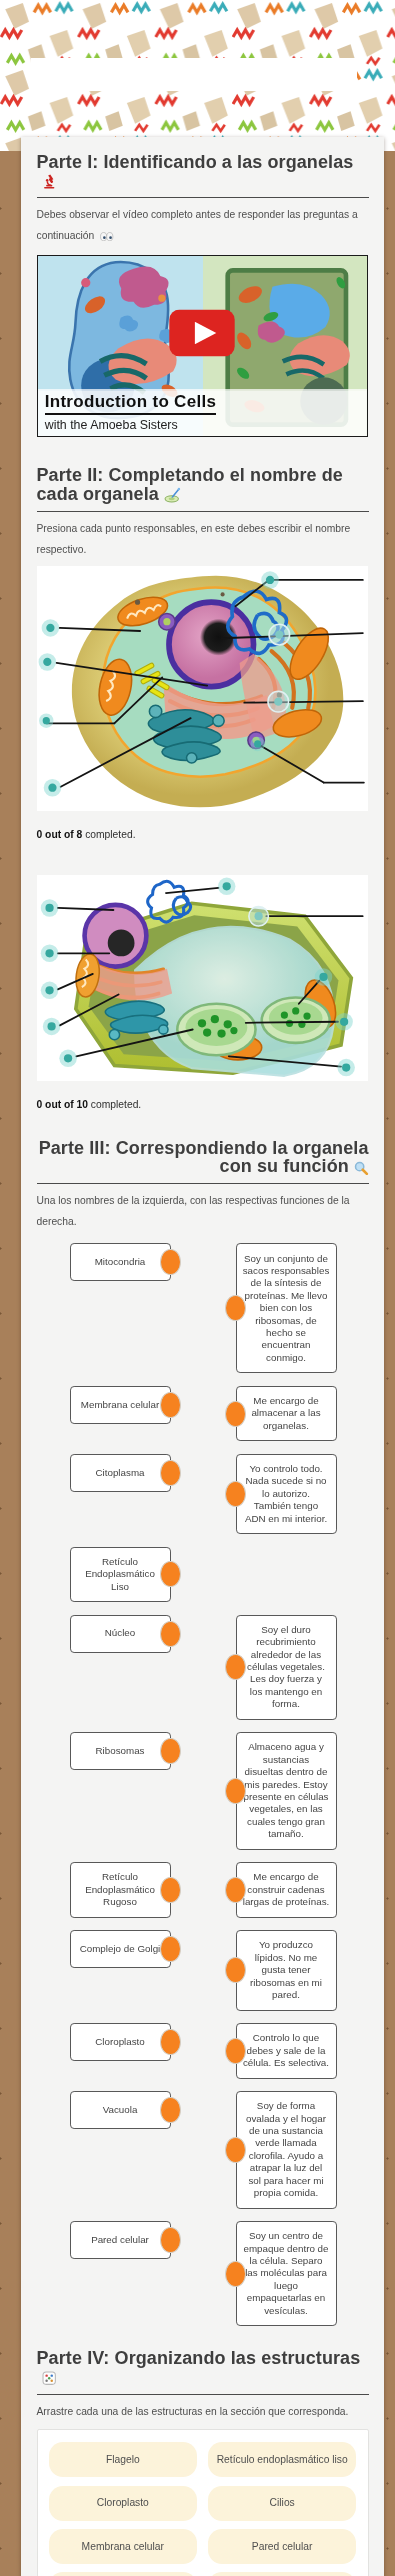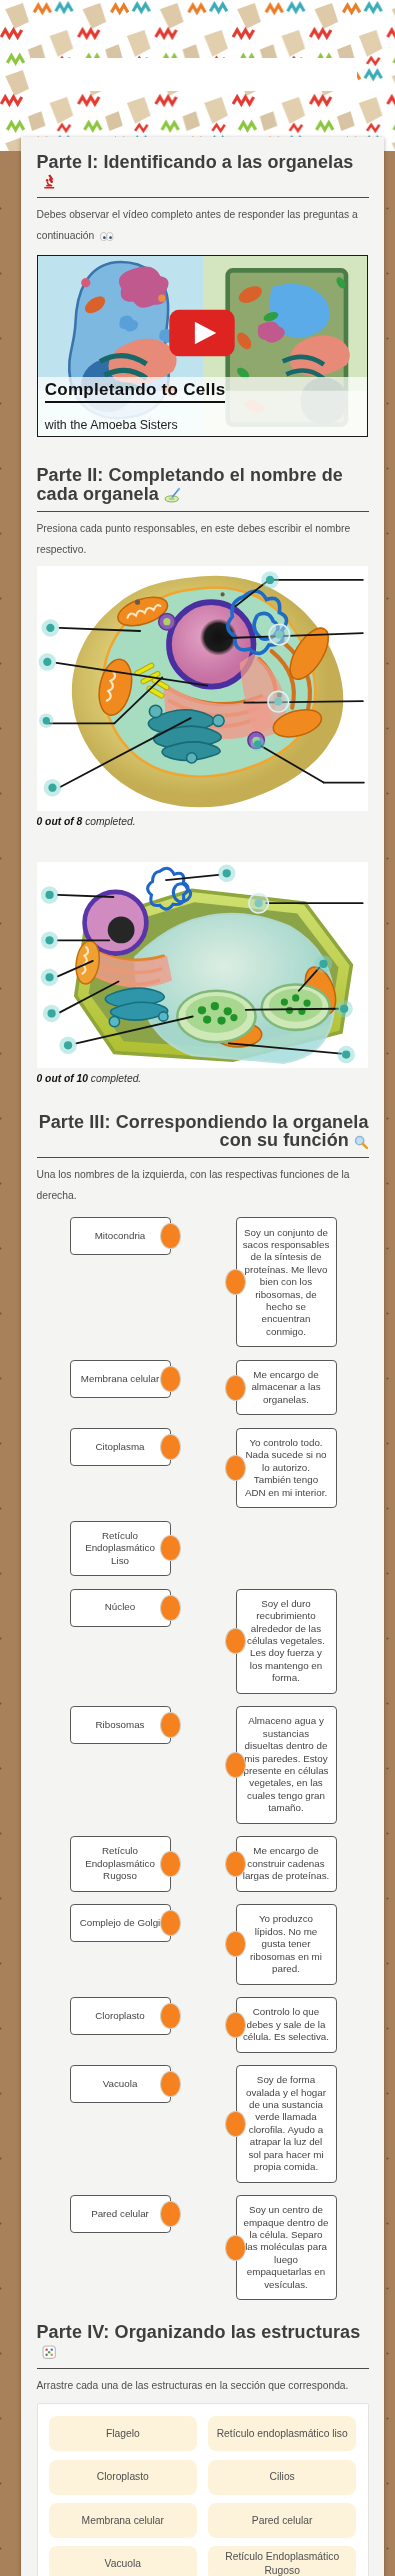--- a/index.html
+++ b/index.html
@@ -26,41 +26,41 @@
   .rule{border:none;border-top:1px solid #4a4a4a;margin:4.6px 0 5.7px 0;}
   .desc{font-size:10.3px;line-height:21px;color:#4e4e4e;margin:0;}
   .video{
     position:relative;margin-top:7.2px;width:329px;height:180px;border:1px solid #1b1b1b;
     background:linear-gradient(100deg,#bfe3ee 0%,#c8e6d8 55%,#d8e9b8 100%);overflow:hidden;cursor:pointer;
   }
   .vcaption{
     position:absolute;left:0;bottom:0;width:100%;background:rgba(255,255,255,.72);padding:3.1px 0 4.1px 7.2px;box-sizing:border-box;
   }
   .vtitle{font-size:17px;font-weight:800;color:#111;letter-spacing:0.3px;border-bottom:2.1px double #111;display:inline-block;padding-bottom:1px;}
-  .vsub{font-size:12.4px;color:#222;margin-top:15px;}
+  .vsub{font-size:12.4px;color:#222;margin-top:3px;}
   .figure{position:relative;background:#fff;width:331px;}
-  .progress{font-size:10.3px;color:#2f2f2f;margin:5px 0 0 0;font-style:italic;}
+  .progress{font-size:10.3px;color:#2f2f2f;margin:18px 0 0 0;}
   .progress b{font-weight:800;color:#111;}
   .match-row{display:flex;align-items:flex-start;margin:0 0 12.4px 33px;}
   .mspace{width:65px;flex:none;}
   .mbox{
     position:relative;background:#fff;border:0.8px solid #585858;border-radius:4.1px;width:101px;flex:none;
     box-sizing:border-box;display:flex;align-items:center;justify-content:center;text-align:center;
     font-size:9.8px;line-height:12.4px;color:#454545;padding:8.2px 6.2px;min-height:38px;
   }
   .dotR,.dotL{position:absolute;top:50%;width:20.6px;height:26px;border-radius:50%;
     background:#f6821f;border:1px solid #d4cec4;box-sizing:border-box;}
   .dotR{right:-11.3px;transform:translateY(-50%);}
   .dotL{left:-11.3px;transform:translateY(-50%);}
   .bank{
     background:#fff;border:0.5px solid #e2e2e0;border-radius:2.1px;margin-top:7.2px;padding:12.4px 11.3px;
     display:grid;grid-template-columns:1fr 1fr;gap:8.2px 11.3px;
   }
   .chip{
-    background:#fcf3da;border-radius:8px;min-height:27px;display:flex;align-items:center;justify-content:center;
+    background:#fcf3da;border-radius:14px;min-height:27px;display:flex;align-items:center;justify-content:center;
     text-align:center;font-size:10.3px;line-height:13.4px;color:#4f4f4f;padding:4.1px 7.2px;cursor:grab;
   }
 </style>
 </head>
 <body>
 
 <div class="header-band">
   <svg width="396" height="151" viewBox="0 0 768 293">
     <defs>
       <pattern id="confetti" width="150" height="130" patternUnits="userSpaceOnUse">
@@ -136,21 +136,21 @@
       <circle cx="555" cy="282" r="46" fill="#4d6b52"></circle>
       <rect x="0" y="262" width="638" height="88" fill="rgba(255,255,255,0.55)"></rect>
     </svg>
     <div style="position:absolute;left:50%;top:43%;transform:translate(-50%,-50%);">
       <svg width="66" height="47" viewBox="0 0 128 92">
             <rect width="128" height="92" rx="20" fill="#dd2420"></rect>
             <polygon points="50,24 92,46 50,68" fill="#ffffff"></polygon>
           </svg>
     </div>
     <div class="vcaption">
-      <div class="vtitle">Completando to Cells</div>
+      <div class="vtitle">Introduction to Cells</div>
       <div class="vsub">with the Amoeba Sisters</div>
     </div>
   </div>
 
   <h2 style="margin-top:29px;"><span>Parte II: Completando el nombre de cada organela</span><span class="hicon">
     <svg width="17.5" height="15.5" viewBox="0 0 34 30">
             <ellipse cx="15" cy="23" rx="13" ry="6" fill="#d9ecb4" stroke="#8ab060" stroke-width="2"></ellipse>
             <line x1="16" y1="20" x2="29" y2="4" stroke="#4a90d8" stroke-width="3" stroke-linecap="round"></line>
             <circle cx="29" cy="4" r="2.4" fill="#7ab8ec"></circle>
             <ellipse cx="15" cy="23" rx="6" ry="2.5" fill="#aed080"></ellipse>

